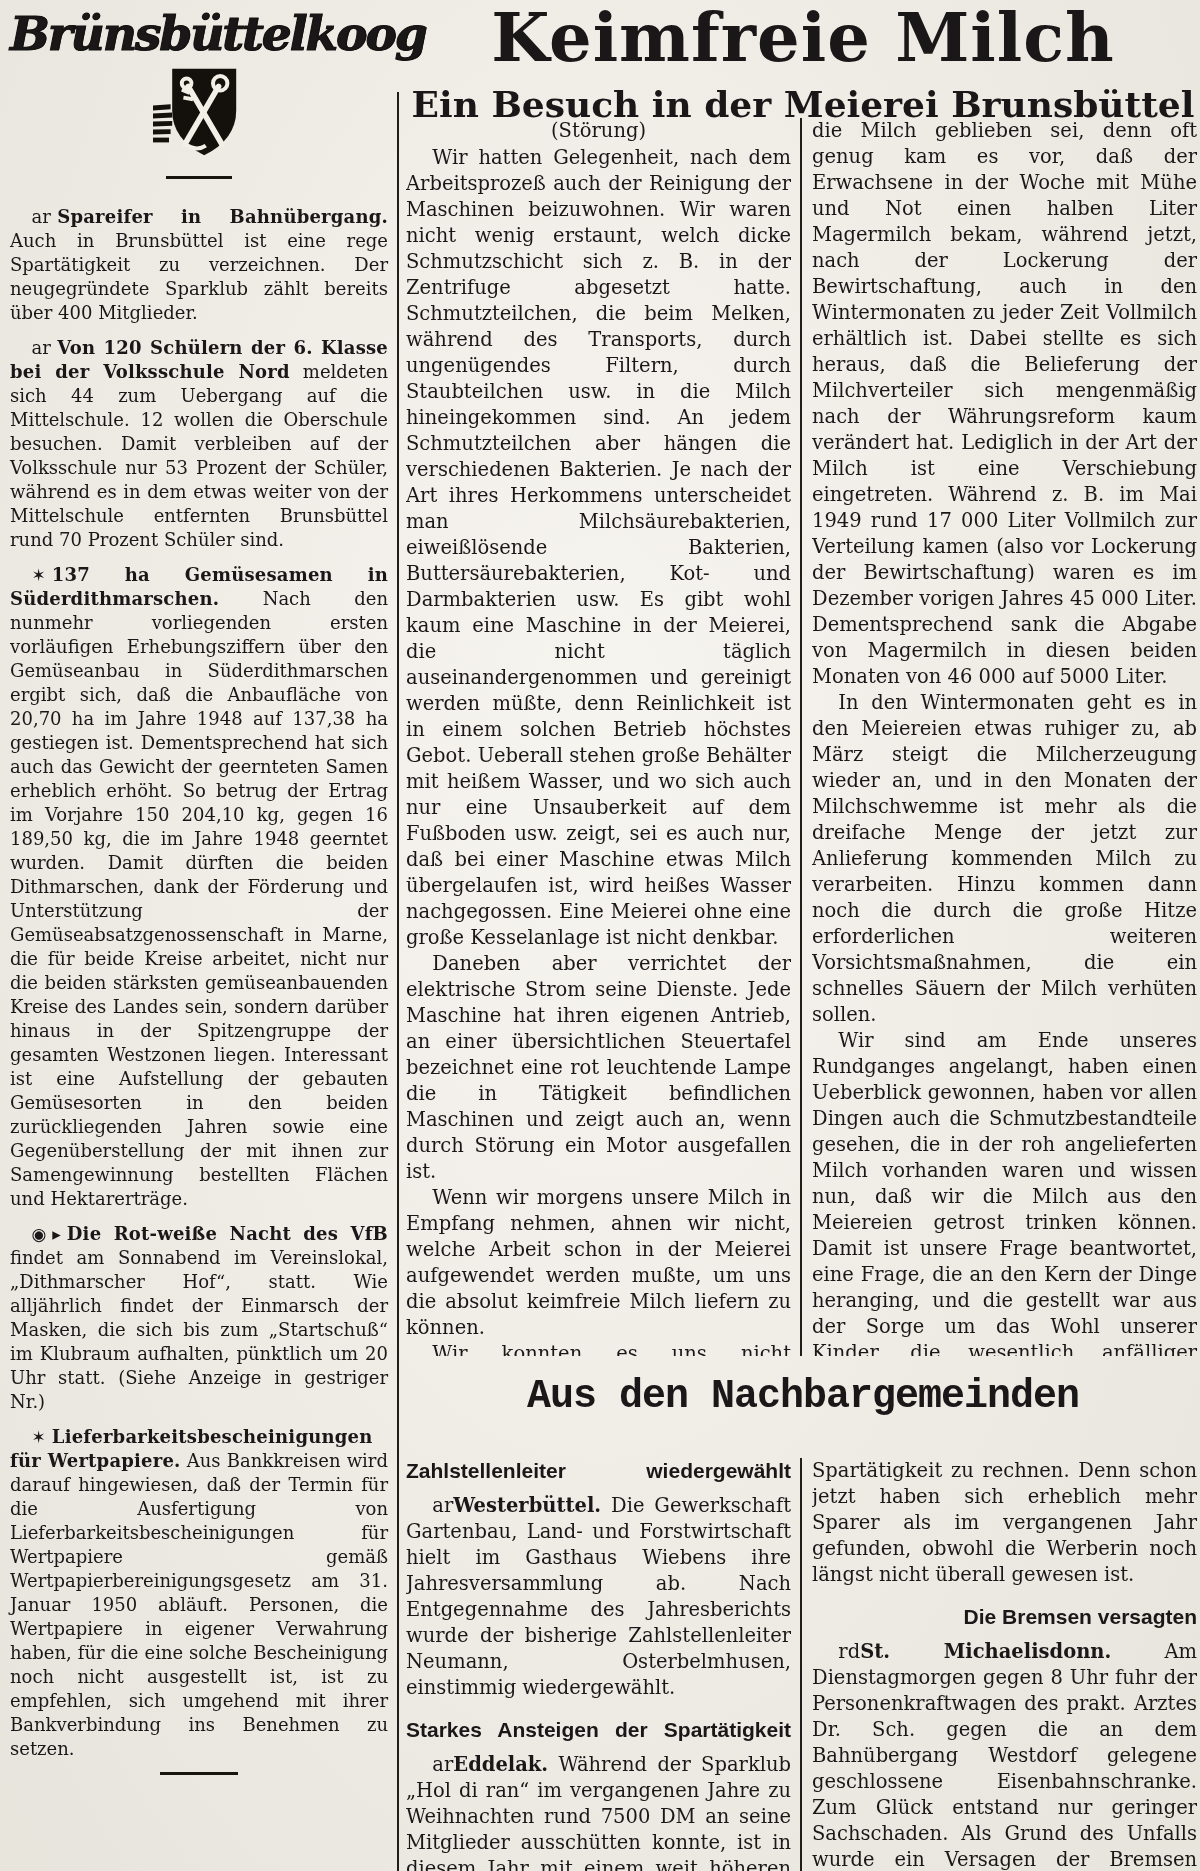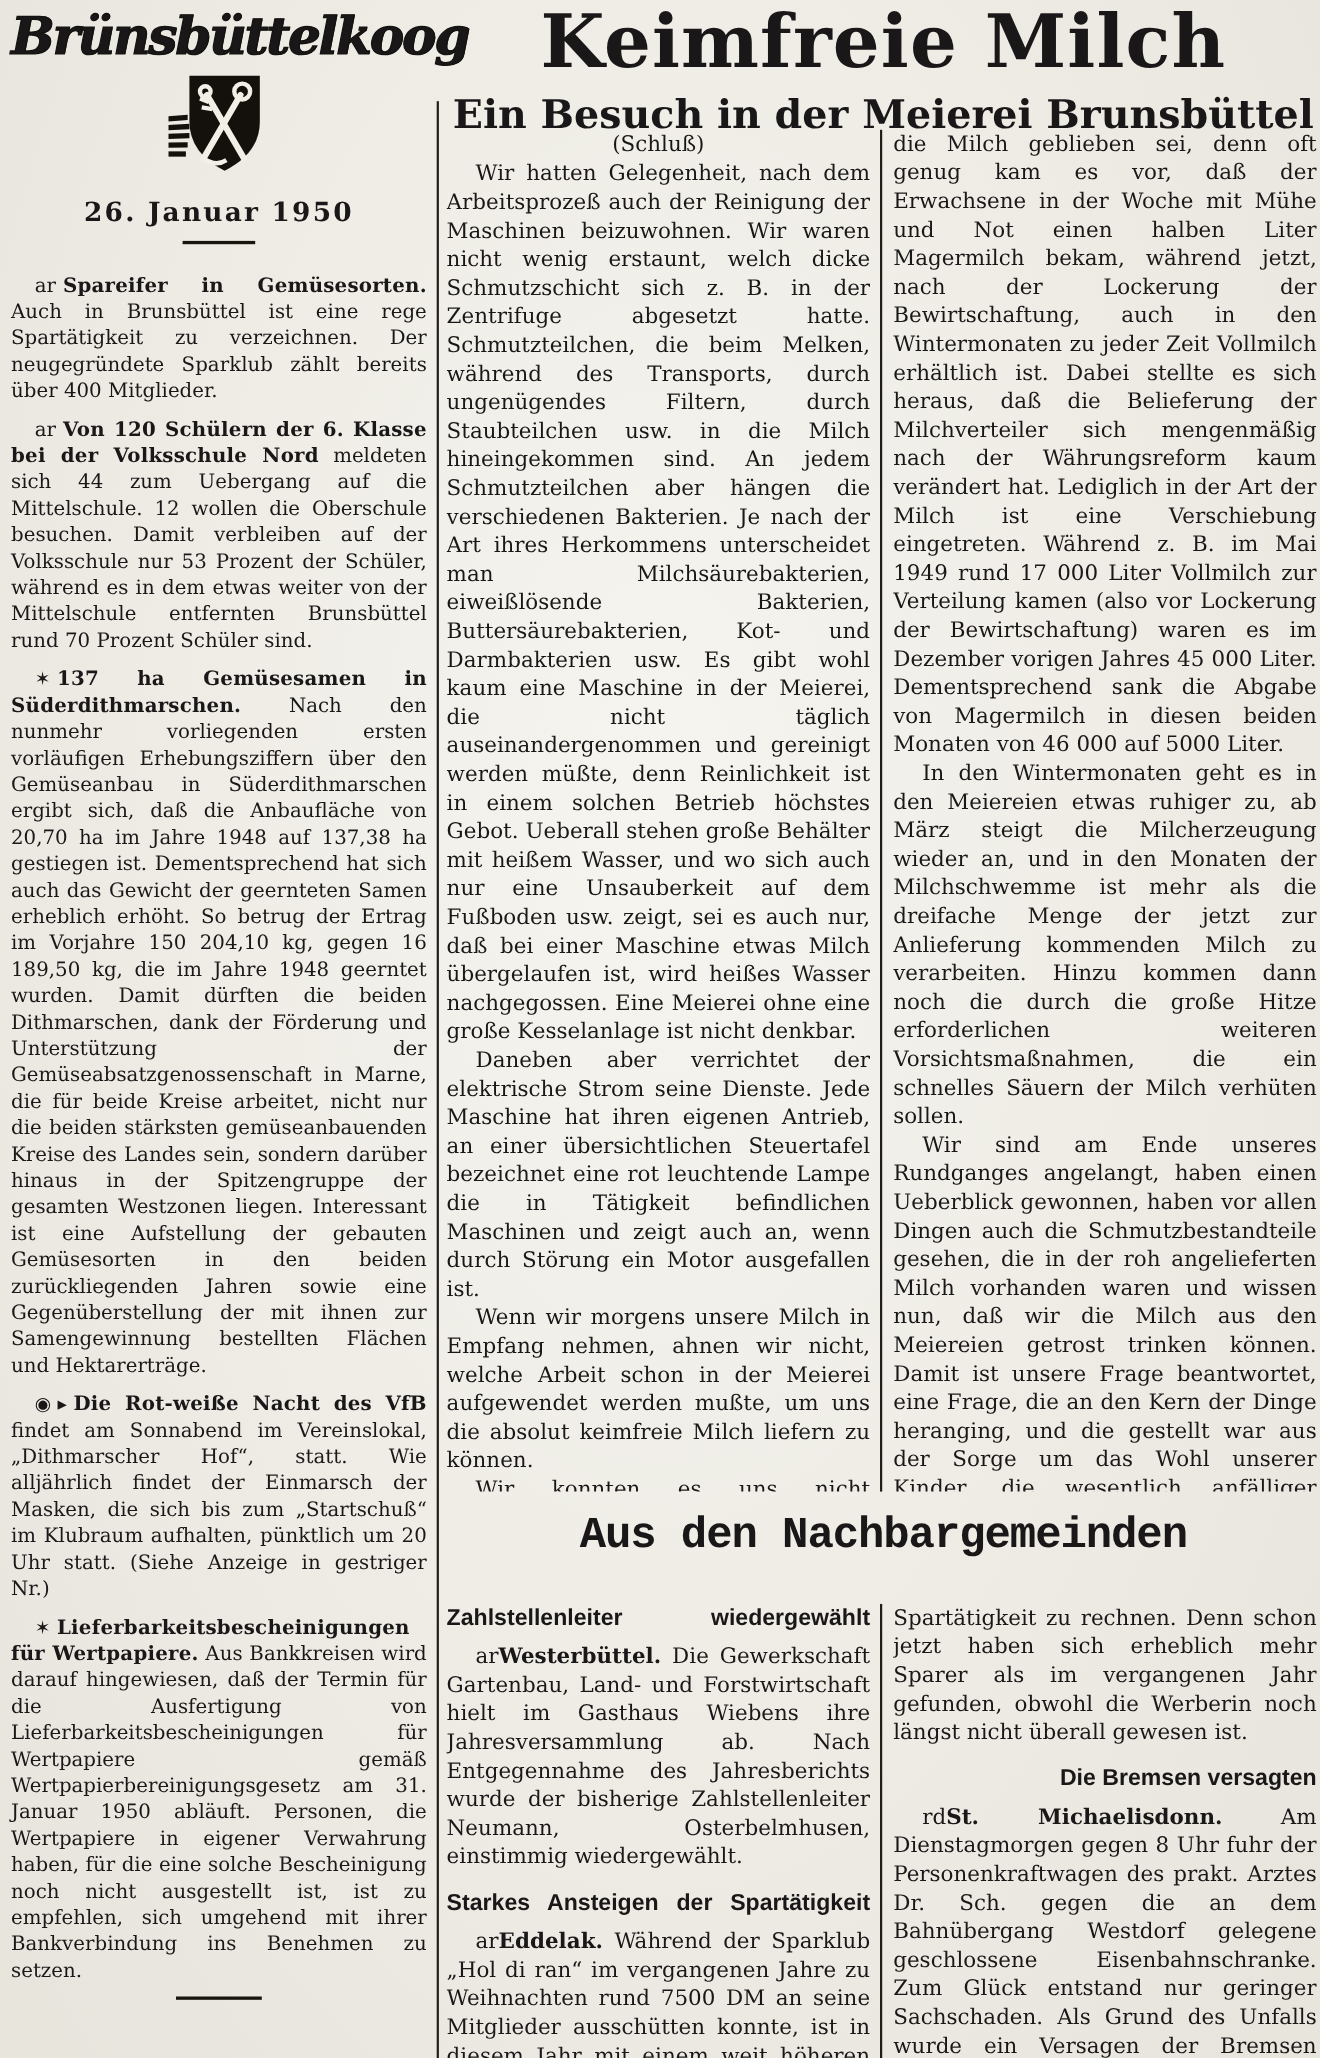--- a/index.html
+++ b/index.html
@@ -90,44 +90,43 @@
             </g>
             <g stroke="#f2efe7" stroke-width="5" fill="none">
               <circle cx="84" cy="24" r="9"></circle>
               <path d="M40 100 q14 10 26 2"></path>
               <path d="M46 36 l-10 -4 M50 44 l-12 -2"></path>
               <circle cx="42" cy="24" r="6"></circle>
             </g>
           </svg>
         </span>
       </div>
-      <div class="date-line">26. Januar 1950</div>
       <div class="rule-short"></div>
     </header>
 
     <div class="news-items">
-      <p><span class="lead">ar</span><b>Spareifer in Gemüsesorten.</b> <span>Auch in Brunsbüttel ist eine rege Spartätigkeit zu verzeichnen. Der neugegründete Sparklub zählt bereits über 400 Mitglieder.</span></p>
+      <p><span class="lead">ar</span><b>Spareifer in Bahnübergang.</b> <span>Auch in Brunsbüttel ist eine rege Spartätigkeit zu verzeichnen. Der neugegründete Sparklub zählt bereits über 400 Mitglieder.</span></p>
       <p><span class="lead">ar</span><b>Von 120 Schülern der 6. Klasse bei der Volksschule Nord</b> <span>meldeten sich 44 zum Uebergang auf die Mittelschule. 12 wollen die Oberschule besuchen. Damit verbleiben auf der Volksschule nur 53 Prozent der Schüler, während es in dem etwas weiter von der Mittelschule entfernten Brunsbüttel rund 70 Prozent Schüler sind.</span></p>
       <p><span class="lead glyph">✶</span><b>137 ha Gemüsesamen in Süderdithmarschen.</b> <span>Nach den nunmehr vorliegenden ersten vorläufigen Erhebungsziffern über den Gemüseanbau in Süderdithmarschen ergibt sich, daß die Anbaufläche von 20,70 ha im Jahre 1948 auf 137,38 ha gestiegen ist. Dementsprechend hat sich auch das Gewicht der geernteten Samen erheblich erhöht. So betrug der Ertrag im Vorjahre 150 204,10 kg, gegen 16 189,50 kg, die im Jahre 1948 geerntet wurden. Damit dürften die beiden Dithmarschen, dank der Förderung und Unterstützung der Gemüseabsatzgenossenschaft in Marne, die für beide Kreise arbeitet, nicht nur die beiden stärksten gemüseanbauenden Kreise des Landes sein, sondern darüber hinaus in der Spitzengruppe der gesamten Westzonen liegen. Interessant ist eine Aufstellung der gebauten Gemüsesorten in den beiden zurückliegenden Jahren sowie eine Gegenüberstellung der mit ihnen zur Samengewinnung bestellten Flächen und Hektarerträge.</span></p>
       <p><span class="lead glyph">◉▸</span><b>Die Rot-weiße Nacht des VfB</b> <span>findet am Sonnabend im Vereinslokal, „Dithmarscher Hof“, statt. Wie alljährlich findet der Einmarsch der Masken, die sich bis zum „Startschuß“ im Klubraum aufhalten, pünktlich um 20 Uhr statt. (Siehe Anzeige in gestriger Nr.)</span></p>
       <p><span class="lead glyph">✶</span><b>Lieferbarkeitsbescheinigungen für Wertpapiere.</b> <span>Aus Bankkreisen wird darauf hingewiesen, daß der Termin für die Ausfertigung von Lieferbarkeitsbescheinigungen für Wertpapiere gemäß Wertpapierbereinigungsgesetz am 31. Januar 1950 abläuft. Personen, die Wertpapiere in eigener Verwahrung haben, für die eine solche Bescheinigung noch nicht ausgestellt ist, ist zu empfehlen, sich umgehend mit ihrer Bankverbindung ins Benehmen zu setzen.</span></p>
     </div>
     <div class="end-rule"></div>
   </aside>
 
   <div class="vdiv-left"></div>
 
   <div class="main-head">
     <h1 class="headline">Keimfreie Milch</h1>
     <div class="subhead">Ein Besuch in der Meierei Brunsbüttel</div>
   </div>
 
   <section class="cols cols-top">
     <div class="col">
-      <p class="schluss">(Schluß)</p>
+      <p class="schluss">(Störung)</p>
       <p>Wir hatten Gelegenheit, nach dem Arbeitsprozeß auch der Reinigung der Maschinen beizuwohnen. Wir waren nicht wenig erstaunt, welch dicke Schmutzschicht sich z. B. in der Zentrifuge abgesetzt hatte. Schmutzteilchen, die beim Melken, während des Transports, durch ungenügendes Filtern, durch Staubteilchen usw. in die Milch hineingekommen sind. An jedem Schmutzteilchen aber hängen die verschiedenen Bakterien. Je nach der Art ihres Herkommens unterscheidet man Milchsäurebakterien, eiweißlösende Bakterien, Buttersäurebakterien, Kot- und Darmbakterien usw. Es gibt wohl kaum eine Maschine in der Meierei, die nicht täglich auseinandergenommen und gereinigt werden müßte, denn Reinlichkeit ist in einem solchen Betrieb höchstes Gebot. Ueberall stehen große Behälter mit heißem Wasser, und wo sich auch nur eine Unsauberkeit auf dem Fußboden usw. zeigt, sei es auch nur, daß bei einer Maschine etwas Milch übergelaufen ist, wird heißes Wasser nachgegossen. Eine Meierei ohne eine große Kesselanlage ist nicht denkbar.</p>
       <p>Daneben aber verrichtet der elektrische Strom seine Dienste. Jede Maschine hat ihren eigenen Antrieb, an einer übersichtlichen Steuertafel bezeichnet eine rot leuchtende Lampe die in Tätigkeit befindlichen Maschinen und zeigt auch an, wenn durch Störung ein Motor ausgefallen ist.</p>
       <p>Wenn wir morgens unsere Milch in Empfang nehmen, ahnen wir nicht, welche Arbeit schon in der Meierei aufgewendet werden mußte, um uns die absolut keimfreie Milch liefern zu können.</p>
       <p>Wir konnten es uns nicht verkneifen, auch die Frage zu stellen, wo denn vor der Währungsreform</p>
     </div>
     <div class="col-gap"></div>
     <div class="col">
       <p class="noindent">die Milch geblieben sei, denn oft genug kam es vor, daß der Erwachsene in der Woche mit Mühe und Not einen halben Liter Magermilch bekam, während jetzt, nach der Lockerung der Bewirtschaftung, auch in den Wintermonaten zu jeder Zeit Vollmilch erhältlich ist. Dabei stellte es sich heraus, daß die Belieferung der Milchverteiler sich mengenmäßig nach der Währungsreform kaum verändert hat. Lediglich in der Art der Milch ist eine Verschiebung eingetreten. Während z. B. im Mai 1949 rund 17 000 Liter Vollmilch zur Verteilung kamen (also vor Lockerung der Bewirtschaftung) waren es im Dezember vorigen Jahres 45 000 Liter. Dementsprechend sank die Abgabe von Magermilch in diesen beiden Monaten von 46 000 auf 5000 Liter.</p>
       <p>In den Wintermonaten geht es in den Meiereien etwas ruhiger zu, ab März steigt die Milcherzeugung wieder an, und in den Monaten der Milchschwemme ist mehr als die dreifache Menge der jetzt zur Anlieferung kommenden Milch zu verarbeiten. Hinzu kommen dann noch die durch die große Hitze erforderlichen weiteren Vorsichtsmaßnahmen, die ein schnelles Säuern der Milch verhüten sollen.</p>
       <p>Wir sind am Ende unseres Rundganges angelangt, haben einen Ueberblick gewonnen, haben vor allen Dingen auch die Schmutzbestandteile gesehen, die in der roh angelieferten Milch vorhanden waren und wissen nun, daß wir die Milch aus den Meiereien getrost trinken können. Damit ist unsere Frage beantwortet, eine Frage, die an den Kern der Dinge heranging, und die gestellt war aus der Sorge um das Wohl unserer Kinder, die wesentlich anfälliger gegen Krankheiten sind als der Erwachsene.</p>

